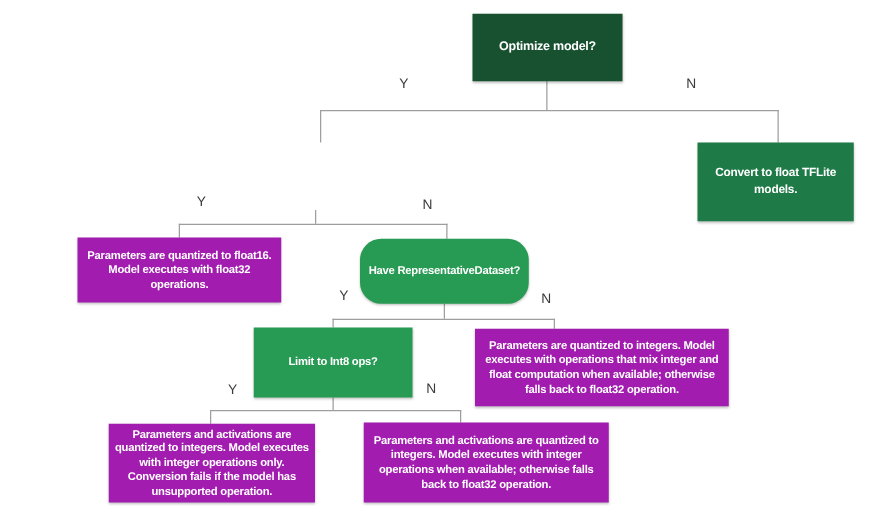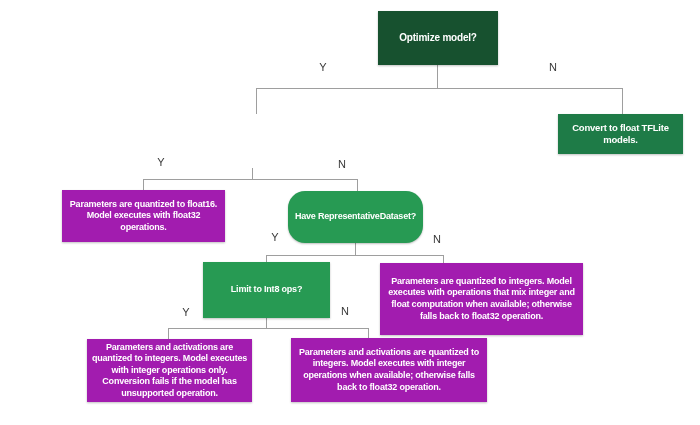--- a/index.html
+++ b/index.html
@@ -44,25 +44,25 @@
     font-size: 11px;
     color: #3a3a3a;
     font-weight: 400;
     width: 12px;
     text-align: center;
   }
 
   
   #node-optimize        { left: 378px; top: 11px;  width: 120px; height: 54px; font-size: 10px; }
   #node-limit-float16   { left: 190px; top: 114px; width: 125px; height: 54px; }
-  #node-convert-float   { left: 558px; top: 114px; width: 125px; height: 40px; font-size: 9.5px; }
+  #node-convert-float   { left: 558px; top: 114px; width: 125px; height: 63px; font-size: 9.5px; }
   #node-quant-float16   { left: 62px;  top: 190px; width: 163px; height: 52px; }
   #node-have-dataset    { left: 288px; top: 191px; width: 135px; height: 52px; border-radius: 17px; }
   #node-limit-int8      { left: 203px; top: 262px; width: 127px; height: 56px; }
-  #node-quant-mixed     { left: 380px; top: 263px; width: 203px; height: 72px; }
+  #node-quant-mixed     { left: 380px; top: 263px; width: 203px; height: 62px; }
   #node-quant-int-only  { left: 87px;  top: 339px; width: 165px; height: 63px; }
   #node-quant-int-fallback { left: 291px; top: 338px; width: 196px; height: 64px; }
 </style>
 </head>
 <body>
 
 <div id="canvas">
 
   <div class="line" style="left:437px; top:65px;  width:1px;  height:23px;"></div>
   <div class="line" style="left:256px; top:88px;  width:367px; height:1px;"></div>

